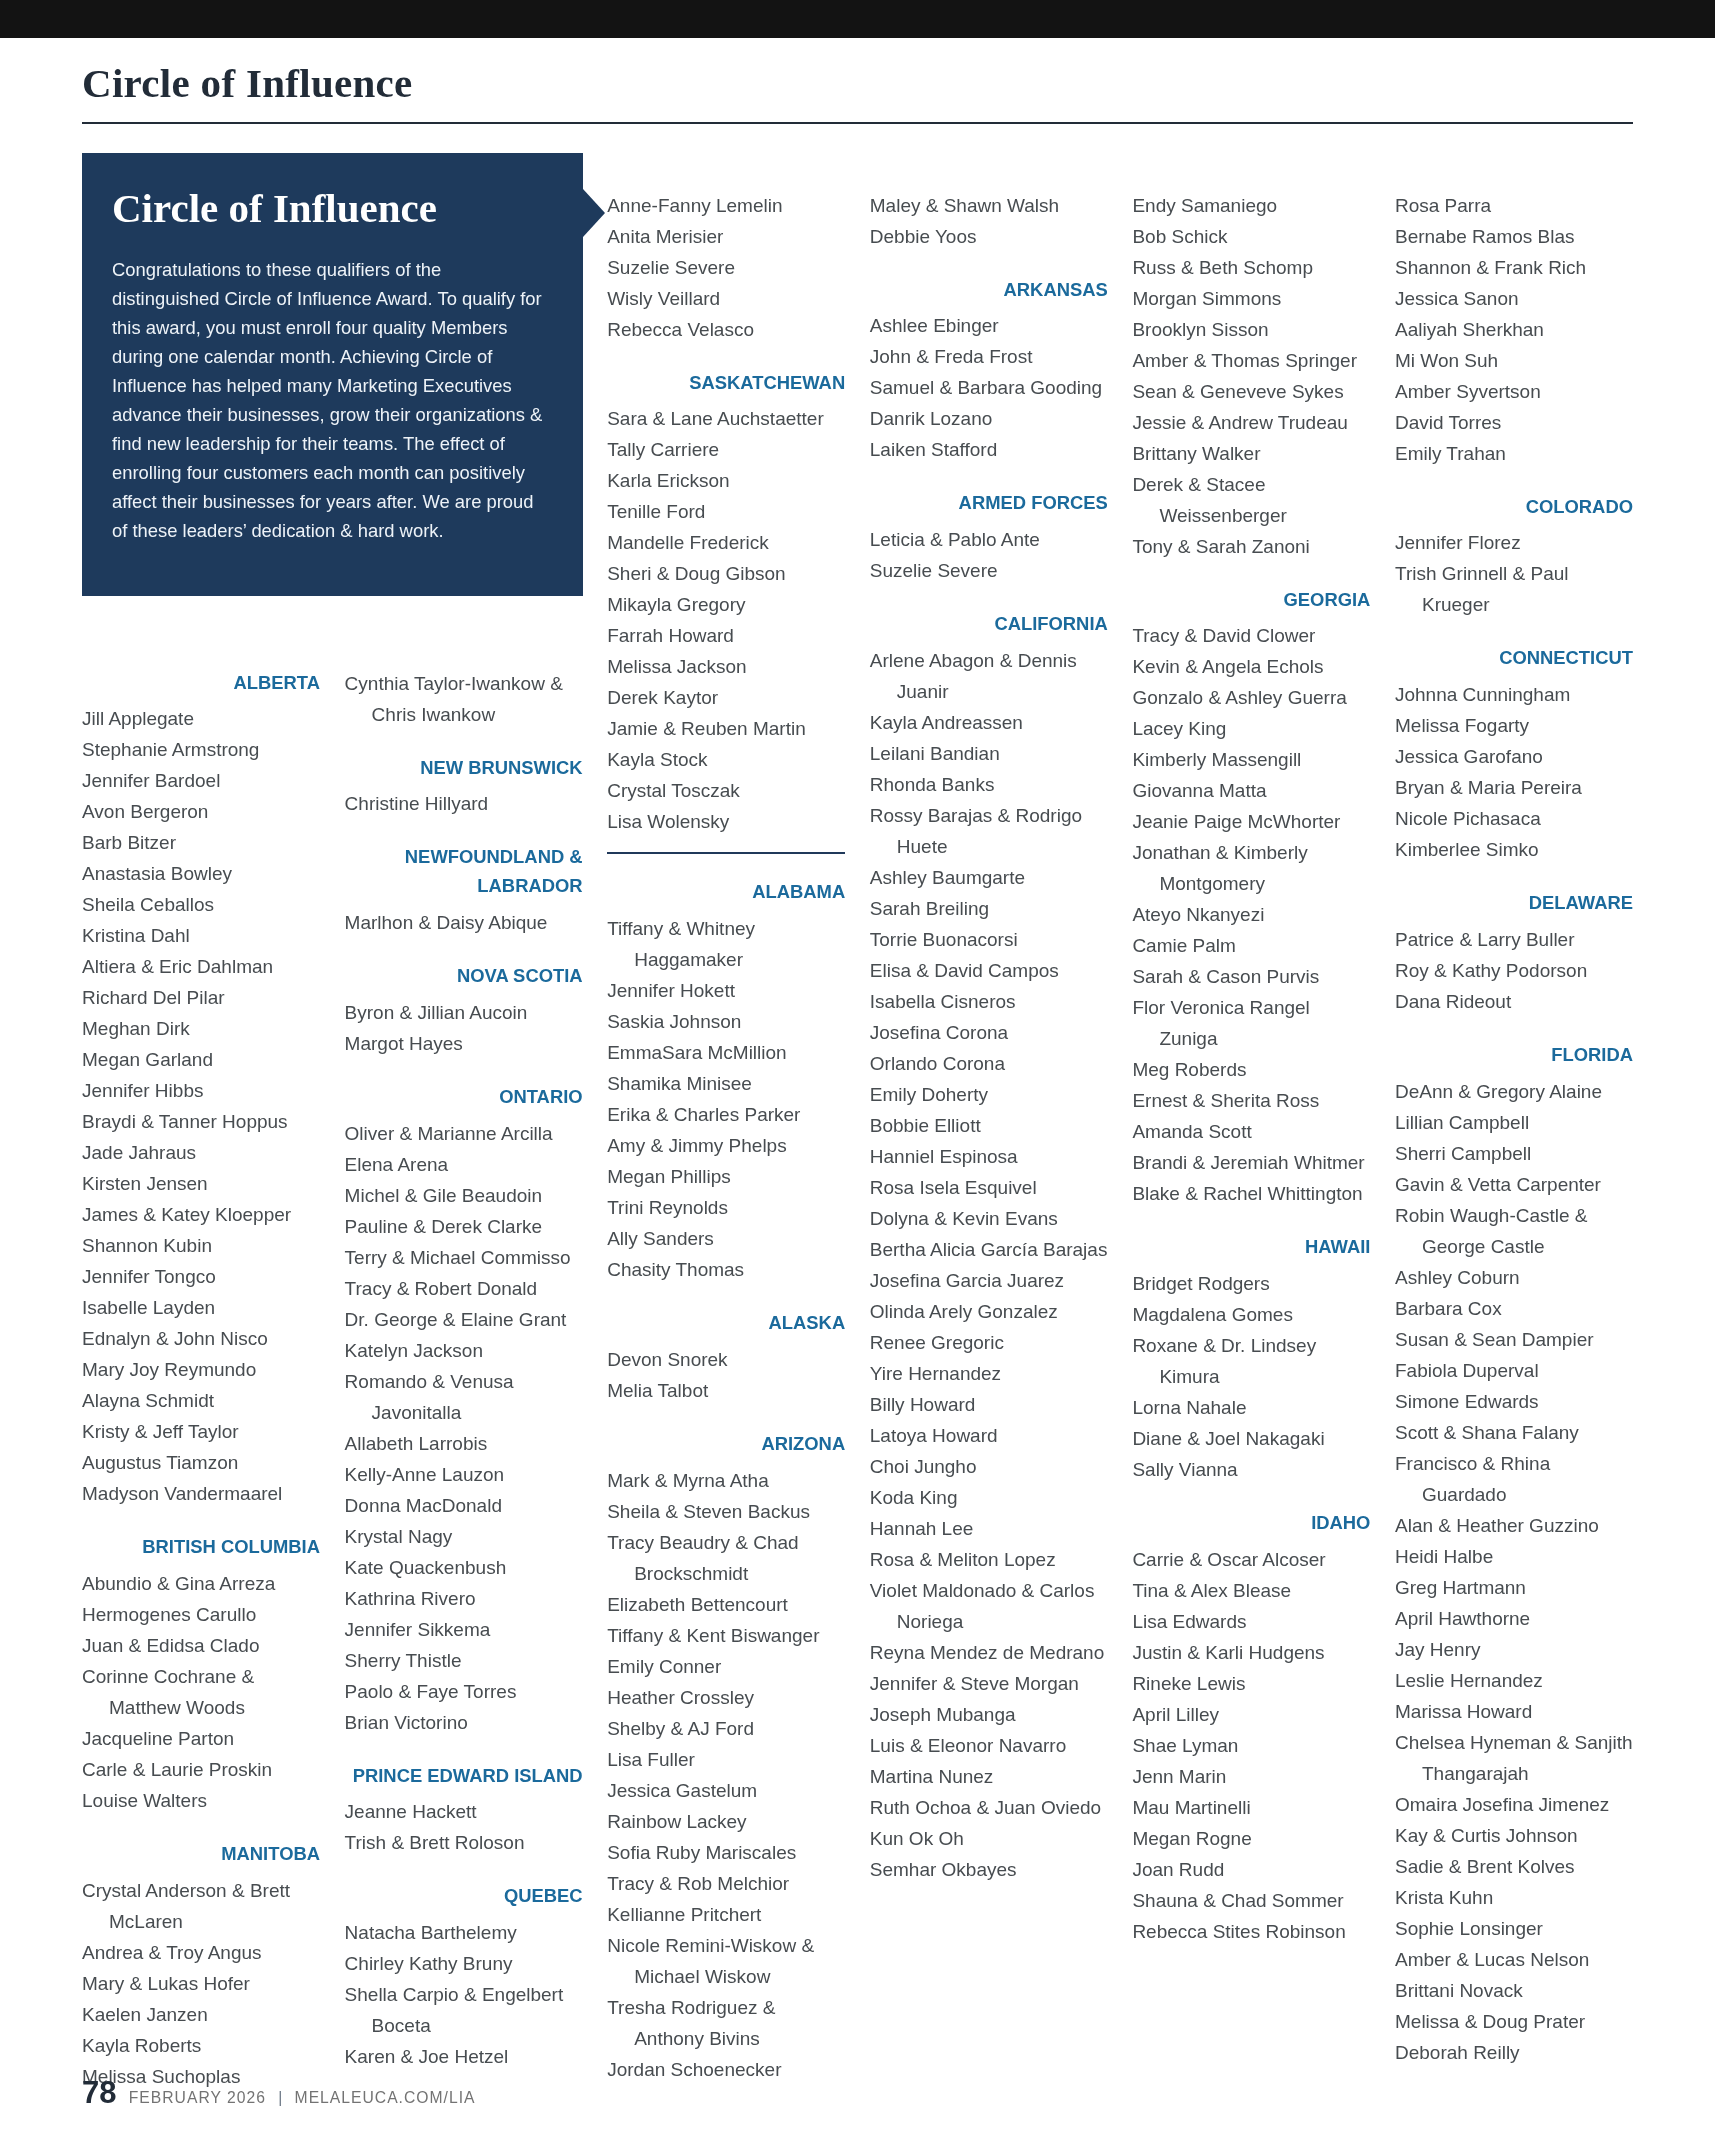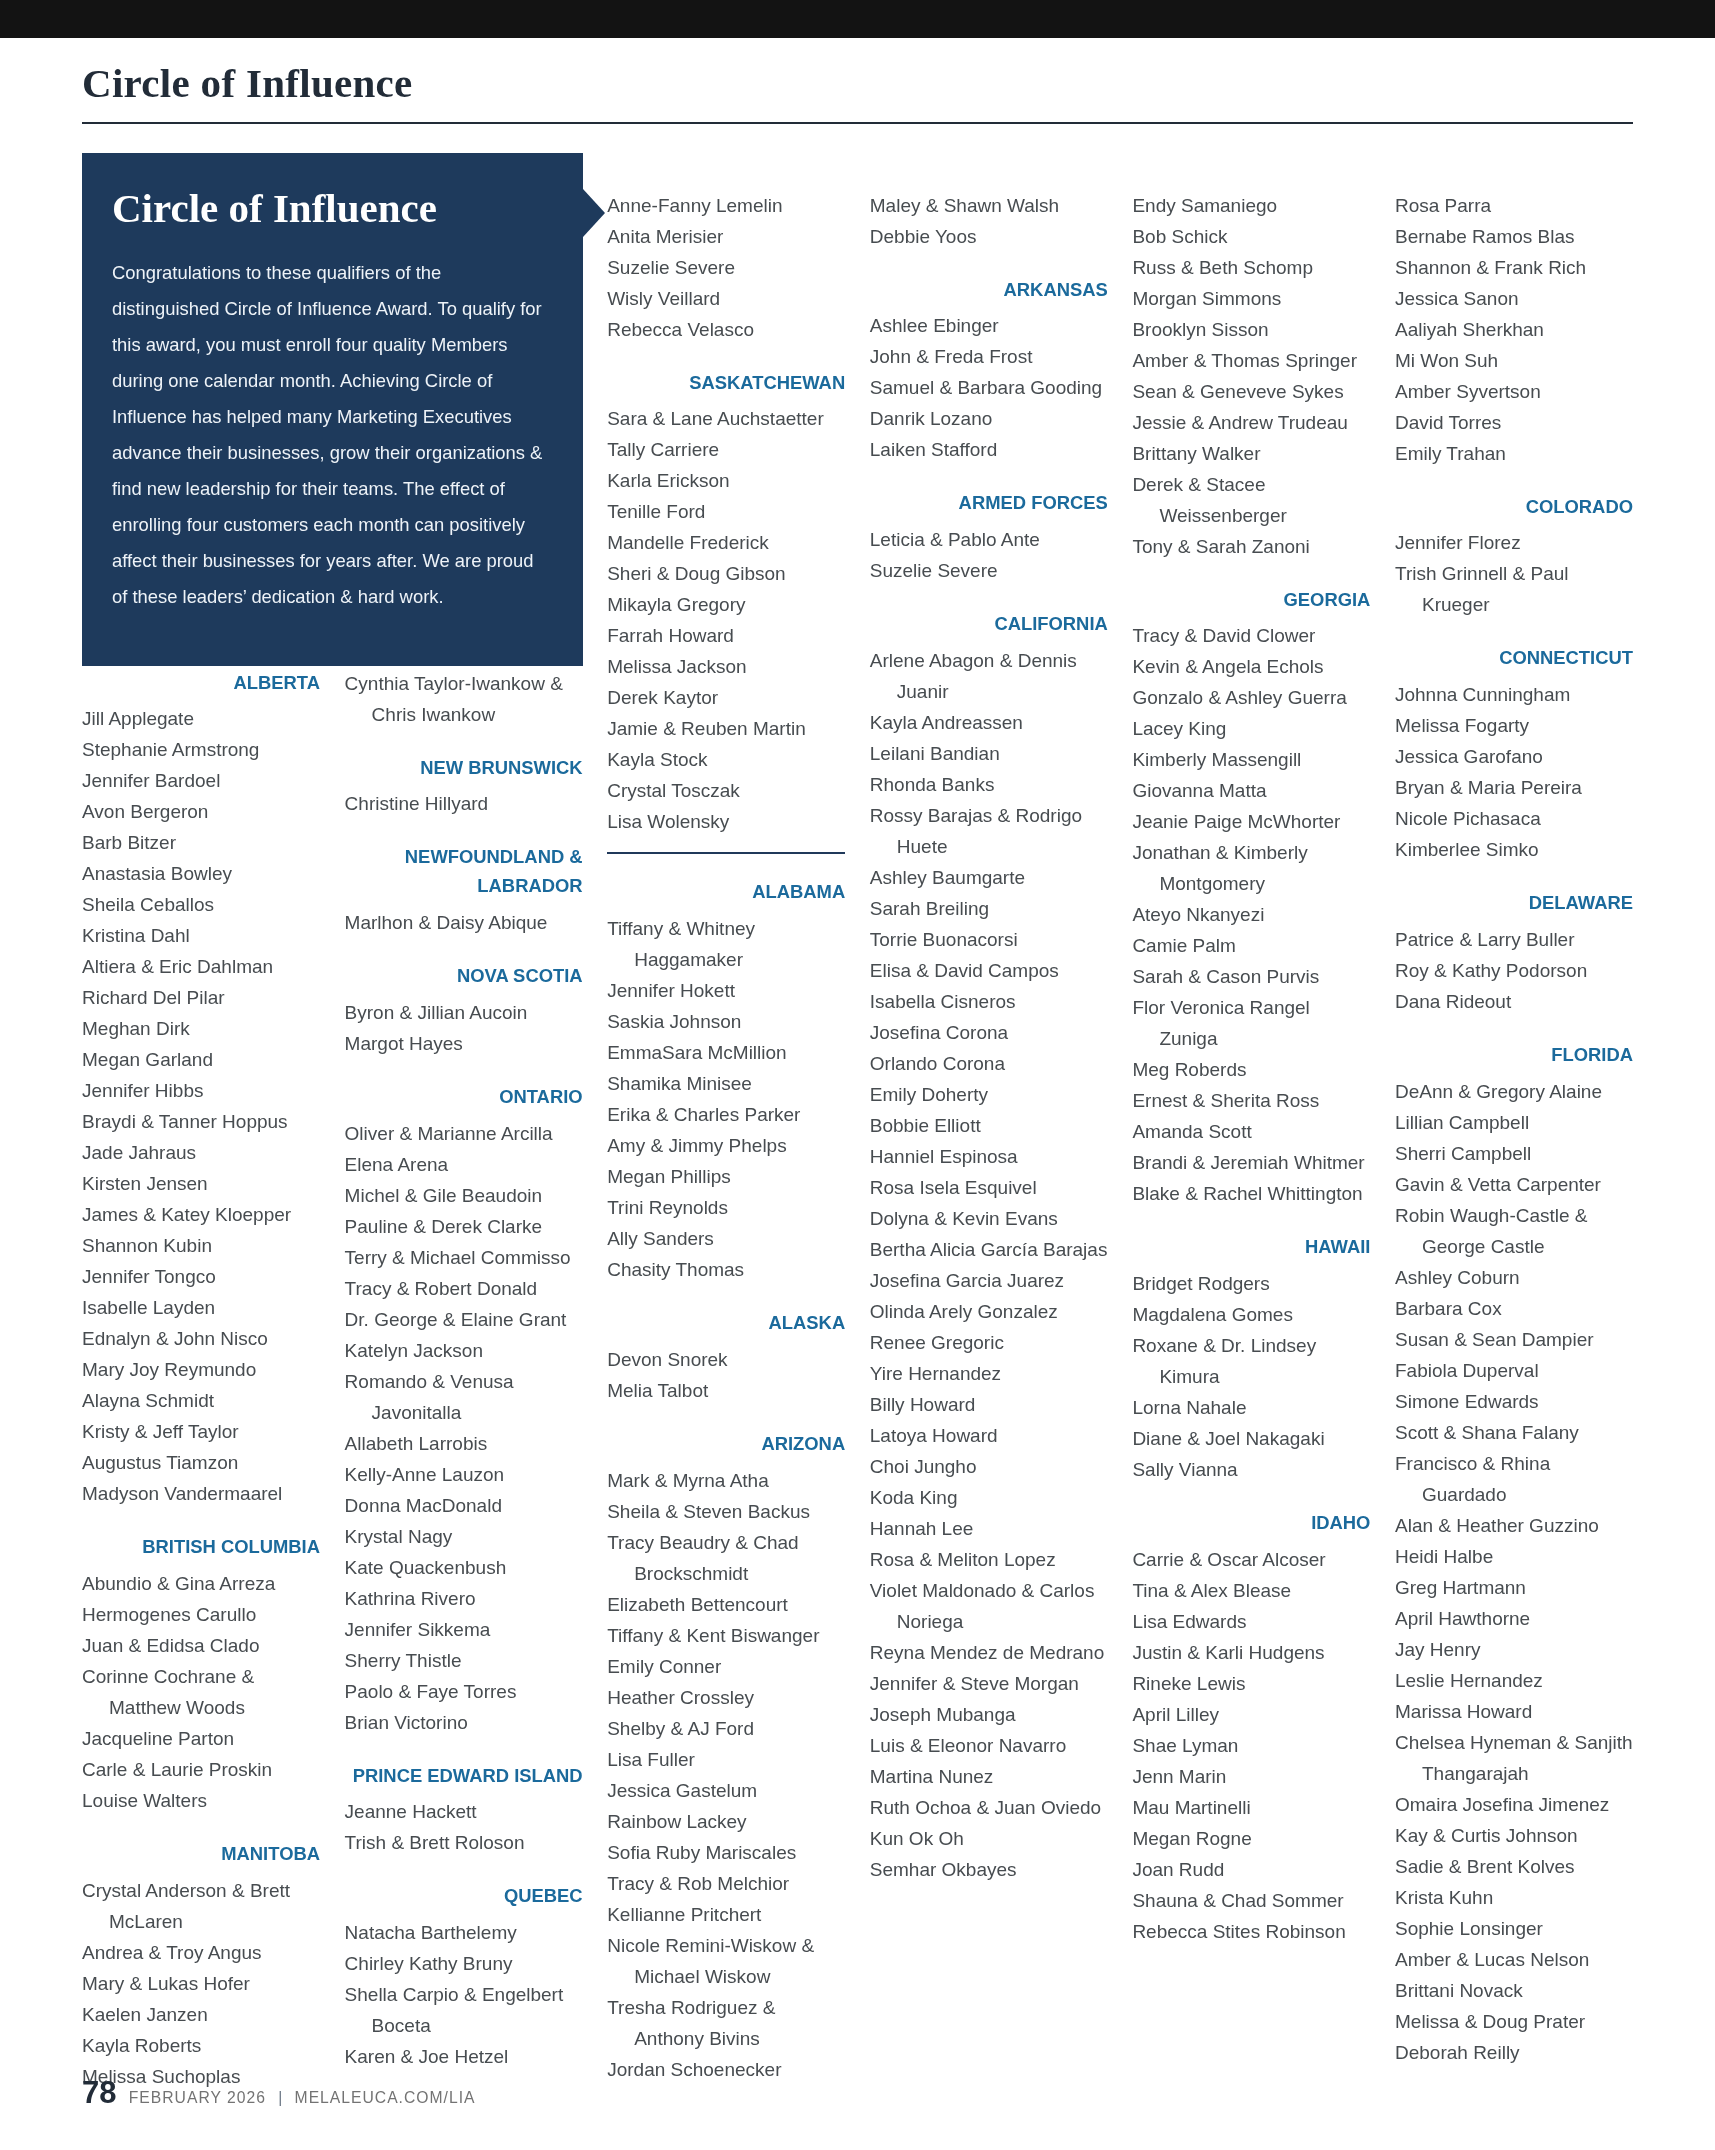--- a/index.html
+++ b/index.html
@@ -78,21 +78,21 @@
   }
   .intro-title {
     font-family: "Liberation Serif", serif;
     font-weight: bold;
     font-size: 41px;
     line-height: 48px;
     margin: 0 0 23px 0;
   }
   .intro-body {
     font-size: 18.4px;
-    line-height: 36px;
+    line-height: 29px;
     color: #eef3f8;
   }
   .intro-arrow {
     position: absolute;
     right: -22px;
     top: 36px;
     width: 0;
     height: 0;
     border-top: 24.6px solid transparent;
     border-bottom: 24.6px solid transparent;

